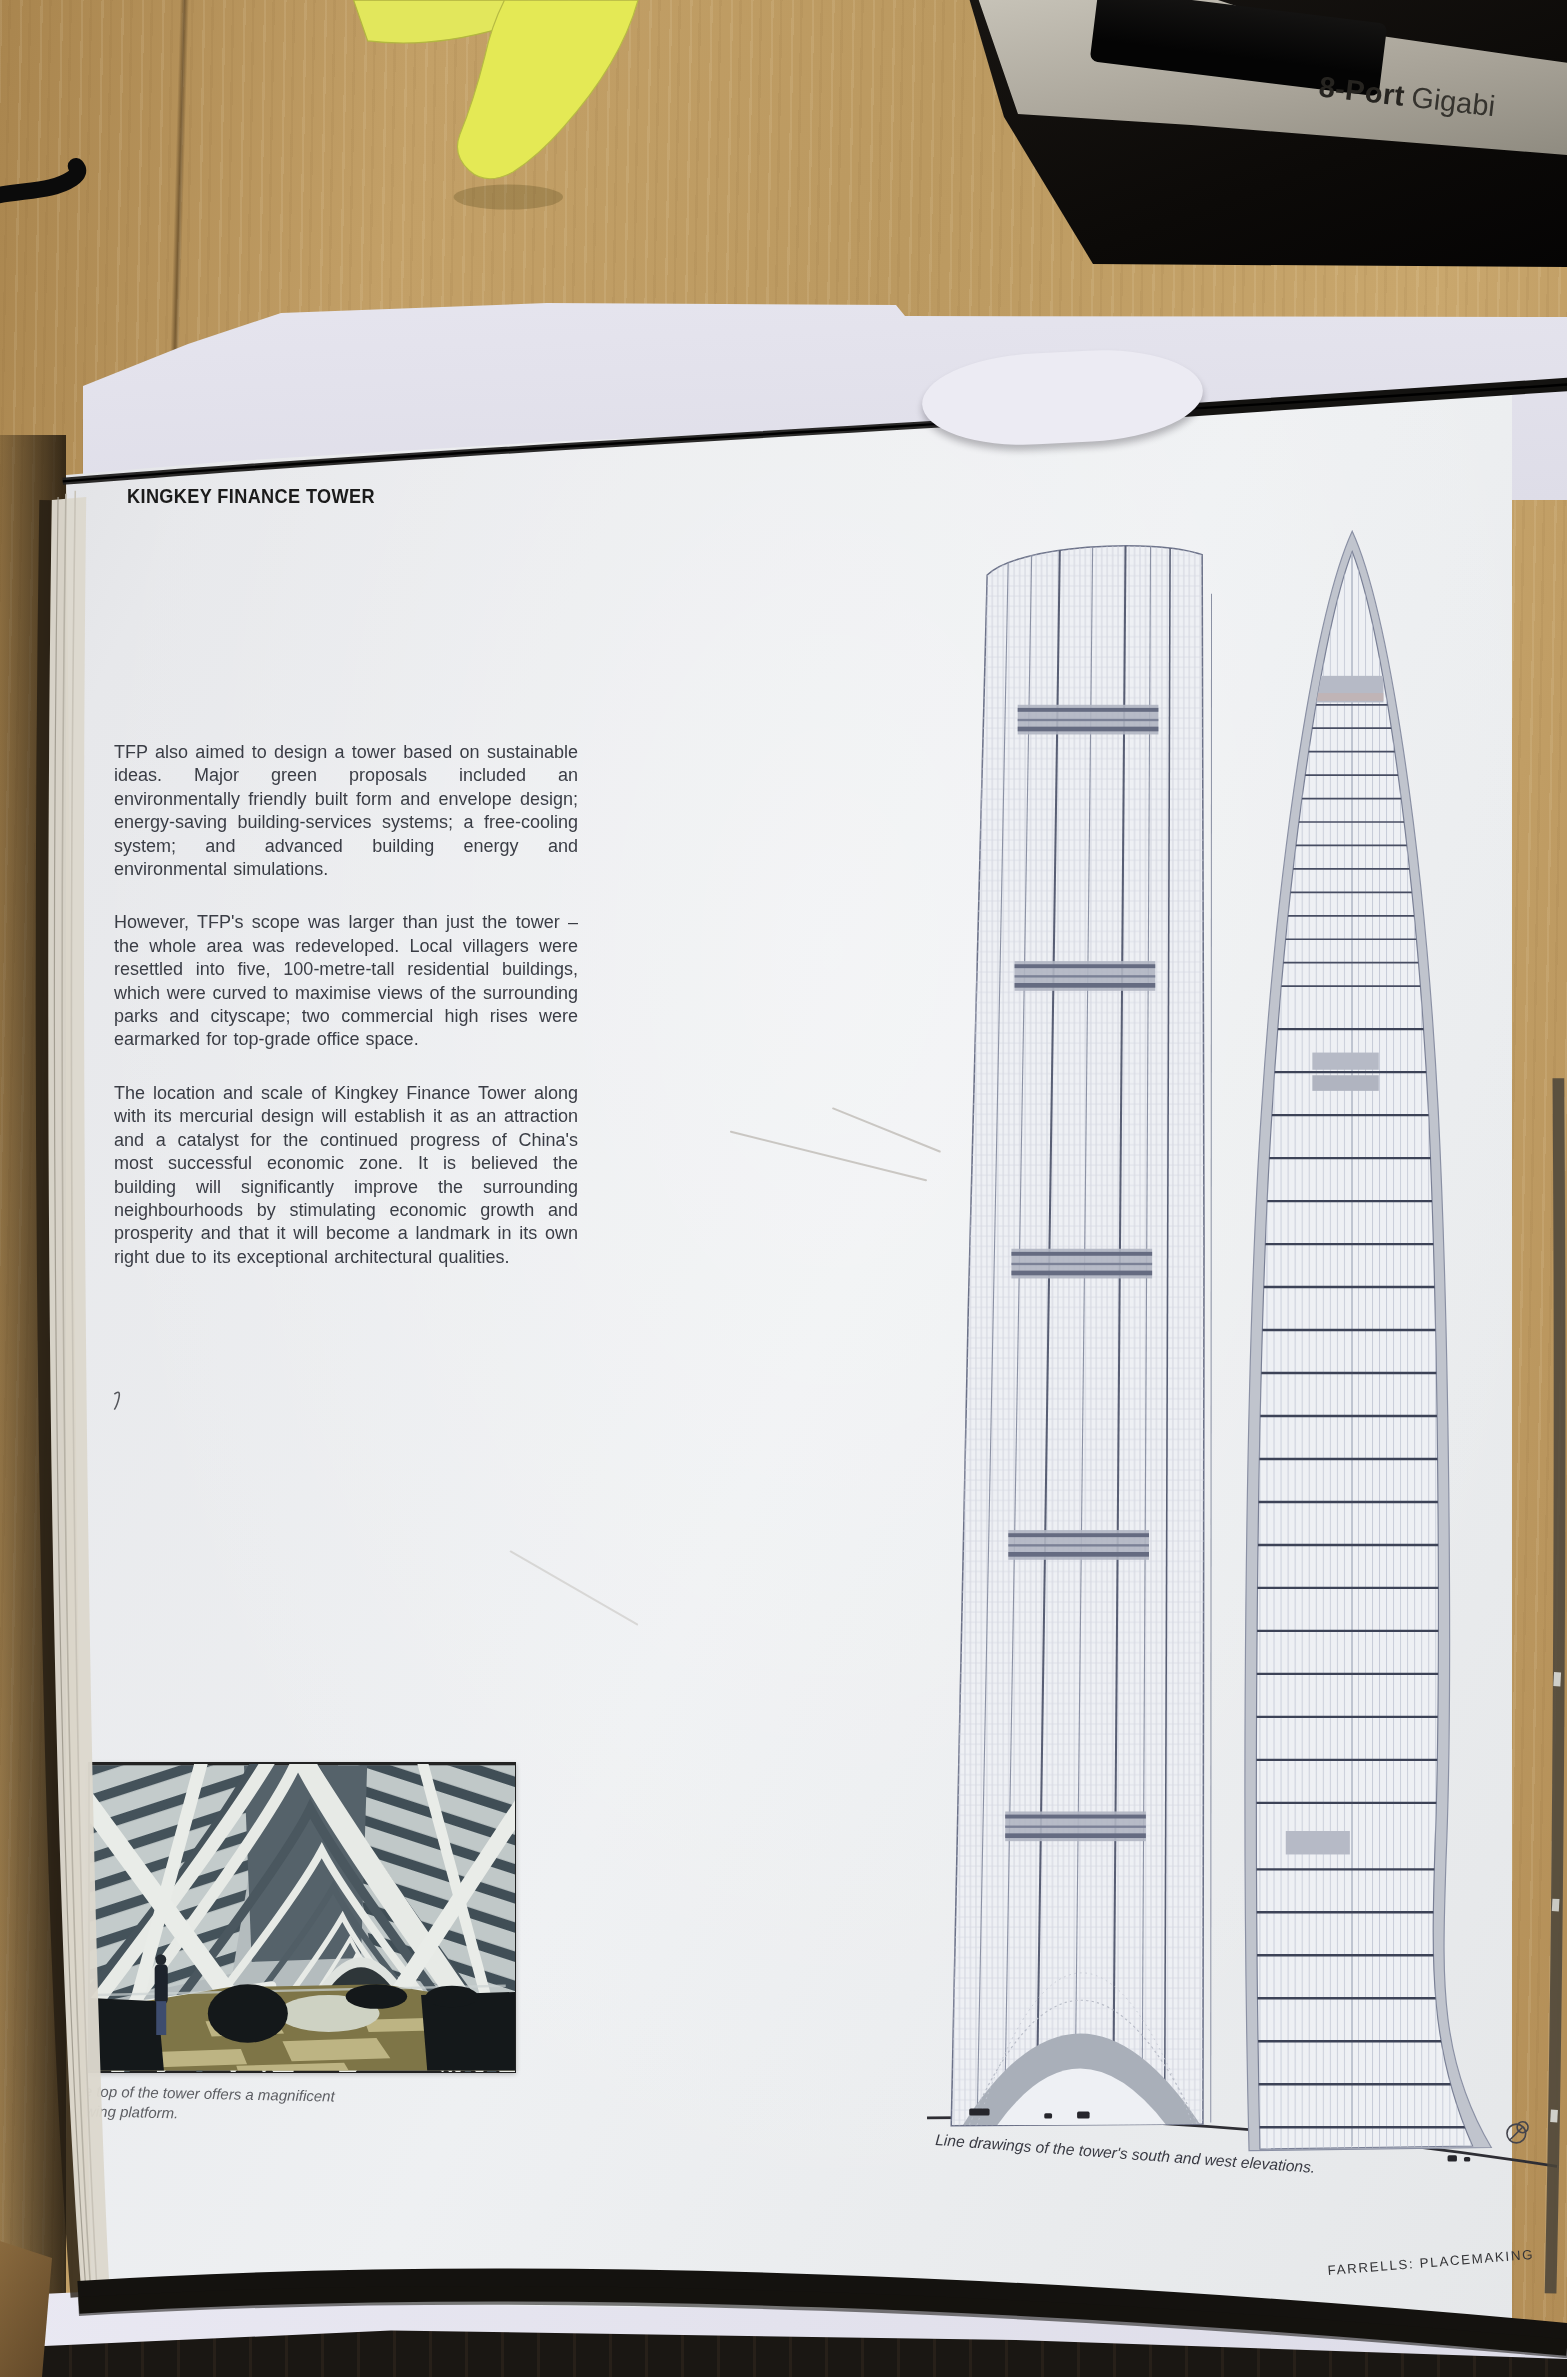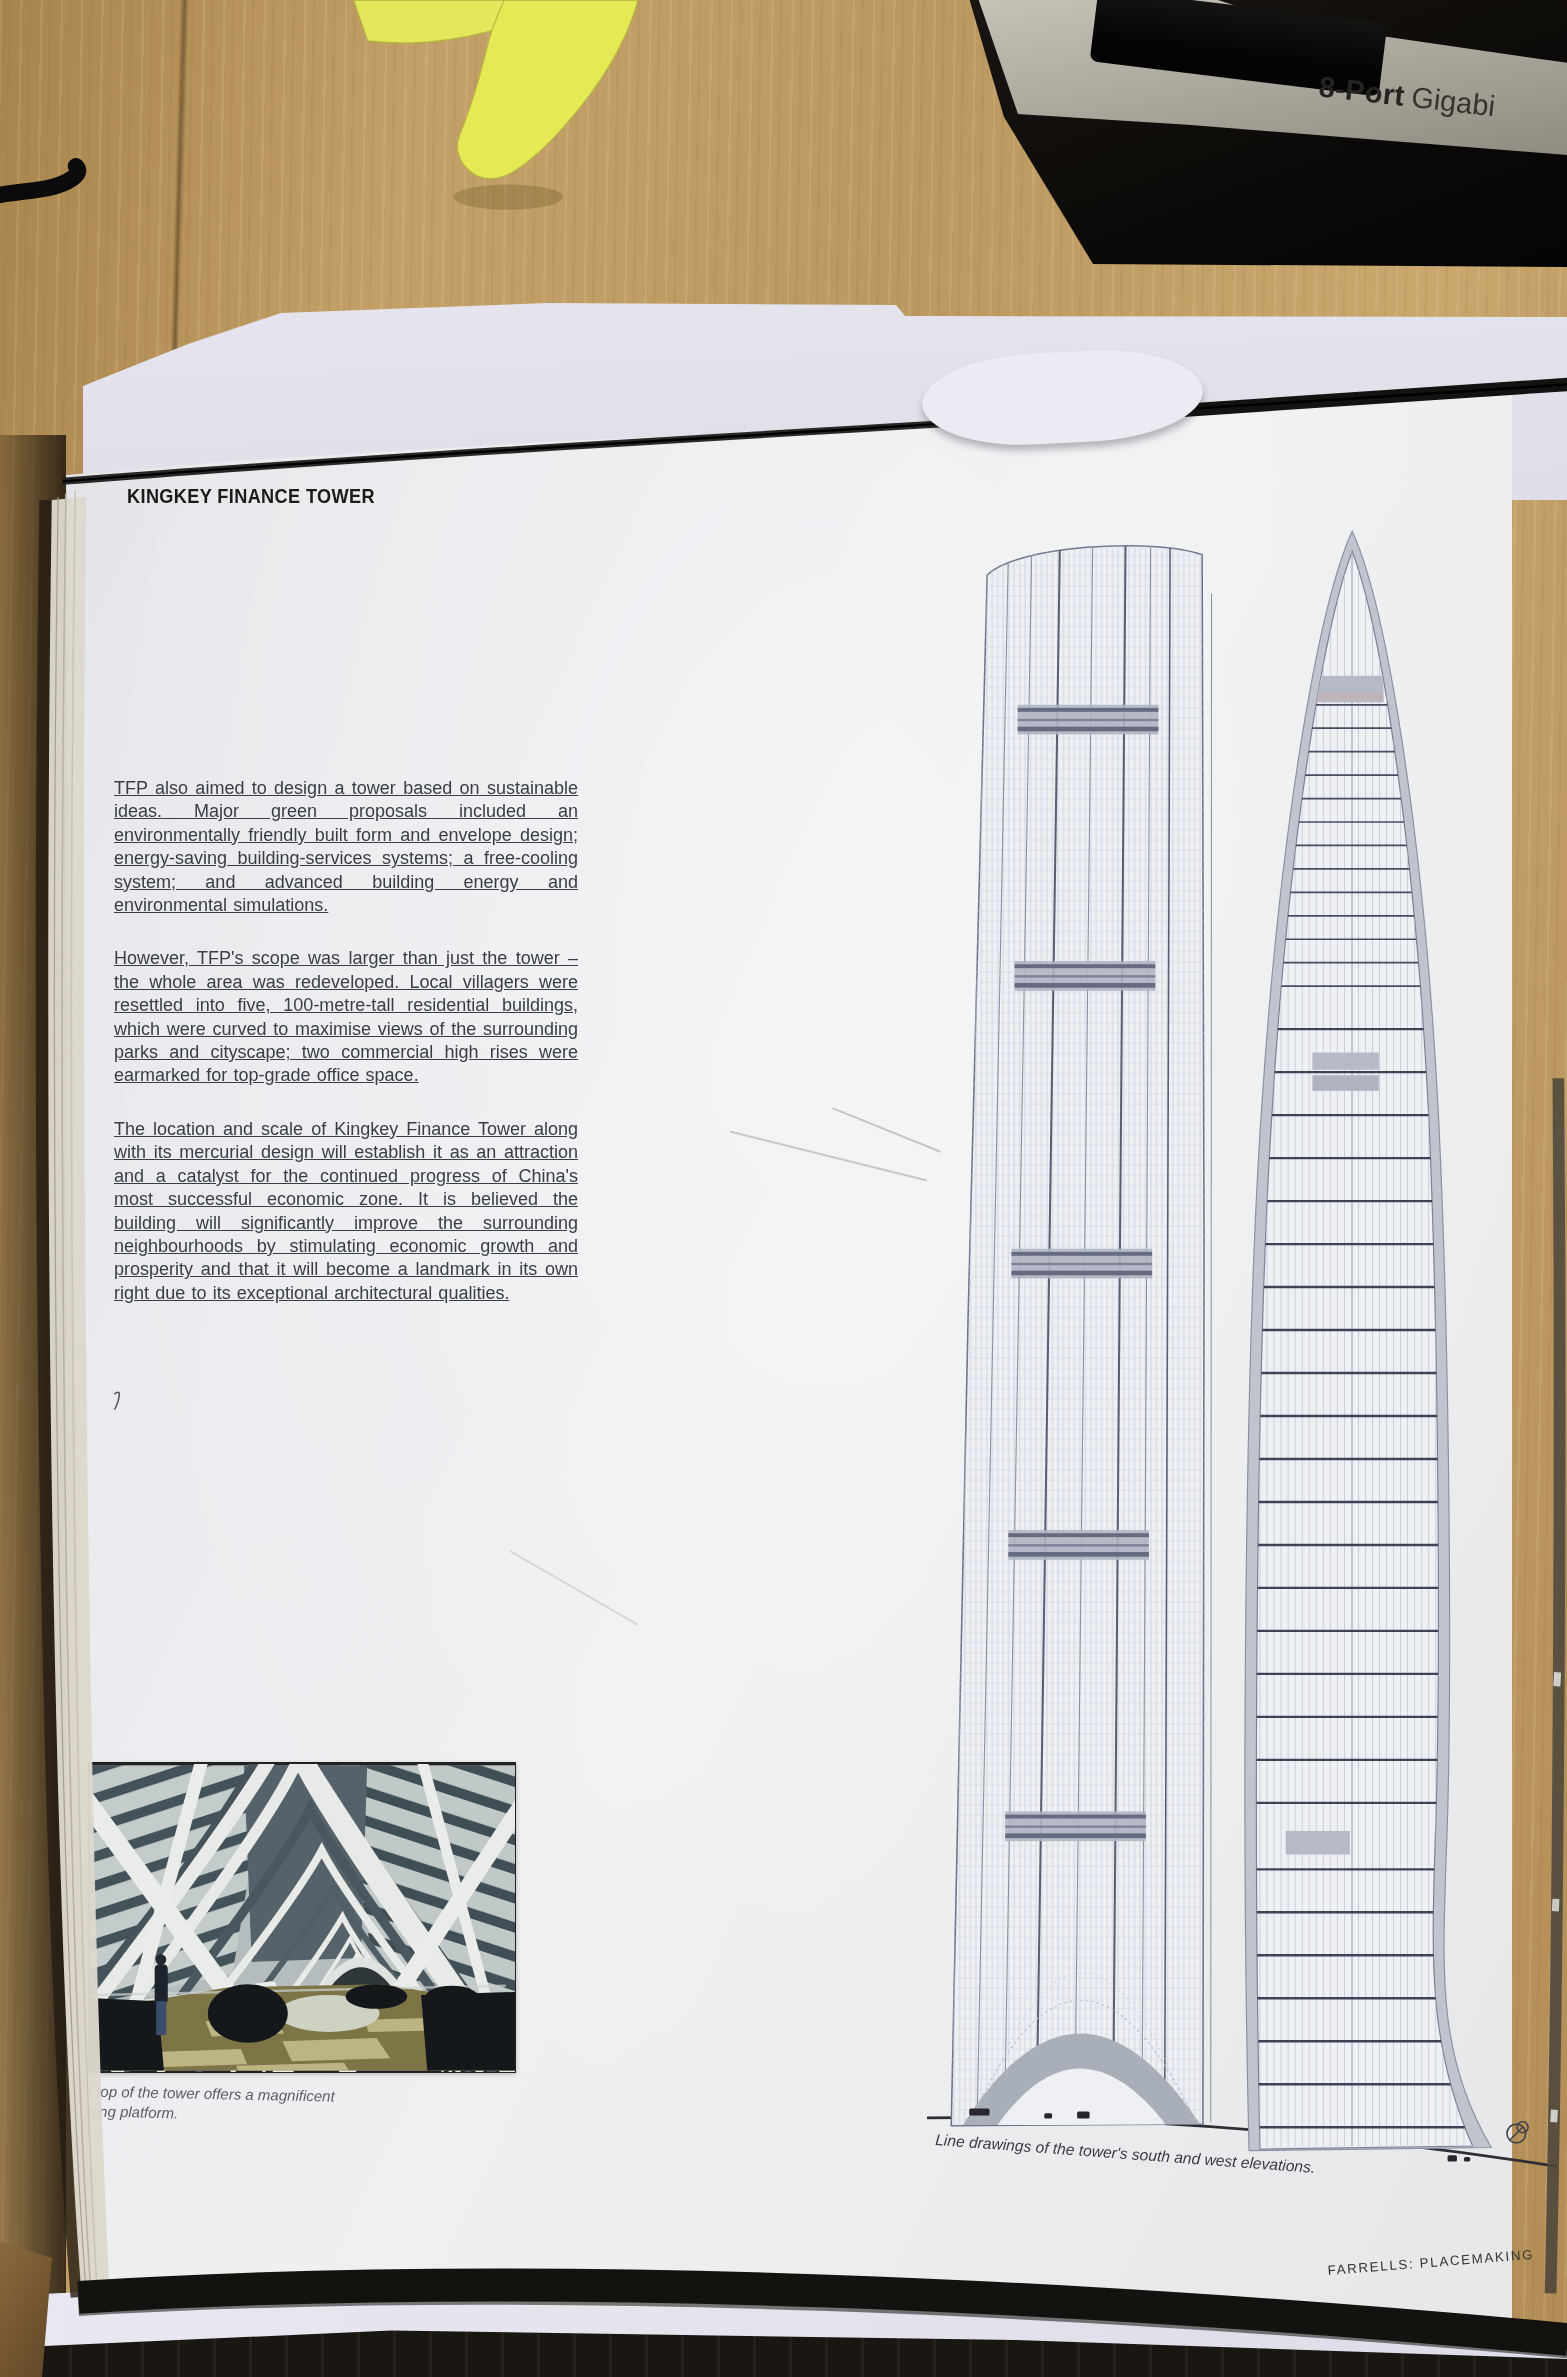--- a/index.html
+++ b/index.html
@@ -53,22 +53,22 @@
 
   
   .book{left:0;top:0;width:1512px;height:2377px;
     clip-path:polygon(66px 475px,234px 461px,547px 442px,860px 428px,1172px 408px,1446px 388px,1568px 380px,1568px 2345px,1094px 2312px,547px 2306px,92px 2301px,81px 1876px,72px 1094px);
     background:
       radial-gradient(ellipse at 55% 40%, rgba(255,255,255,.35), rgba(255,255,255,0) 65%),
       linear-gradient(115deg,#d9dadd 0%,#e7e8eb 16%,#eef0f2 55%,#e5e7e9 100%);}
 
   .page-header{left:127px;top:485px;font-size:19.5px;font-weight:700;color:#1b1b1b;
     letter-spacing:0.4px;transform:scaleX(.93);transform-origin:left top;white-space:nowrap;}
-  .body-text{left:114px;top:777px;width:464px;color:#3a3d45;font-size:18px;
-    line-height:23.4px;text-align:justify;text-decoration:underline;}
+  .body-text{left:114px;top:741px;width:464px;color:#3a3d45;font-size:18px;
+    line-height:23.4px;text-align:justify;}
   .body-text p{margin:0 0 30px 0;word-spacing:1.2px;}
 
   .photo-frame{left:88px;top:1762px;width:425px;height:308px;background:#222;
     padding:1.6px;box-shadow:0 1.6px 4.7px rgba(0,0,0,.25);}
   .photo-frame svg{display:block;}
   .photo-caption{left:66px;top:2084px;width:288px;font-size:15px;font-style:italic;
     color:#5c5d62;line-height:20.3px;transform:rotate(1.2deg);}
 
   .towers{left:891px;top:500px;width:677px;height:1696px;}
   .drawings-caption{left:936px;top:2131px;width:516px;font-size:15.6px;font-style:italic;

